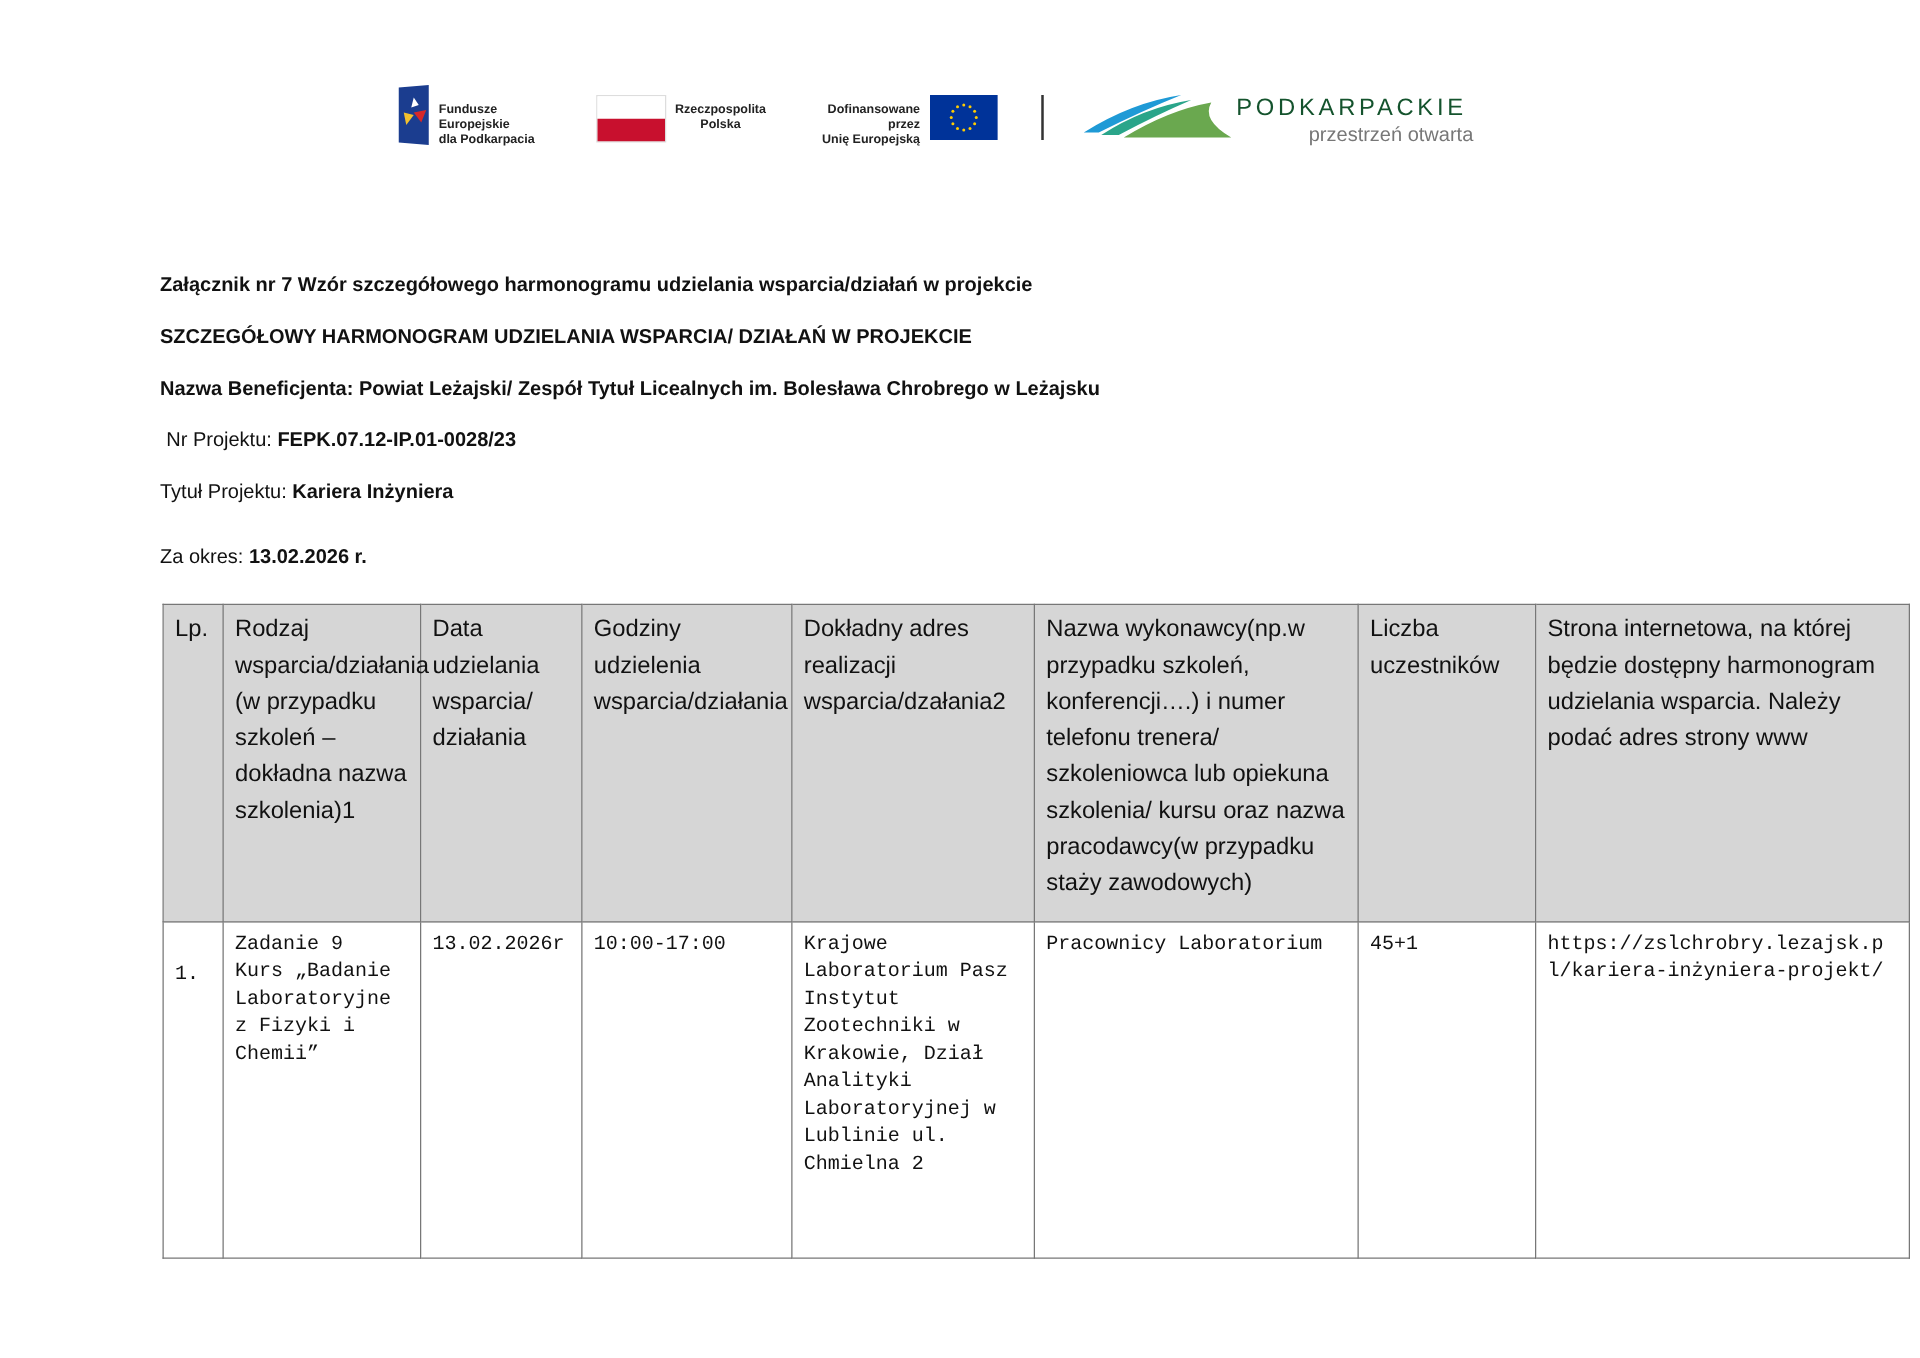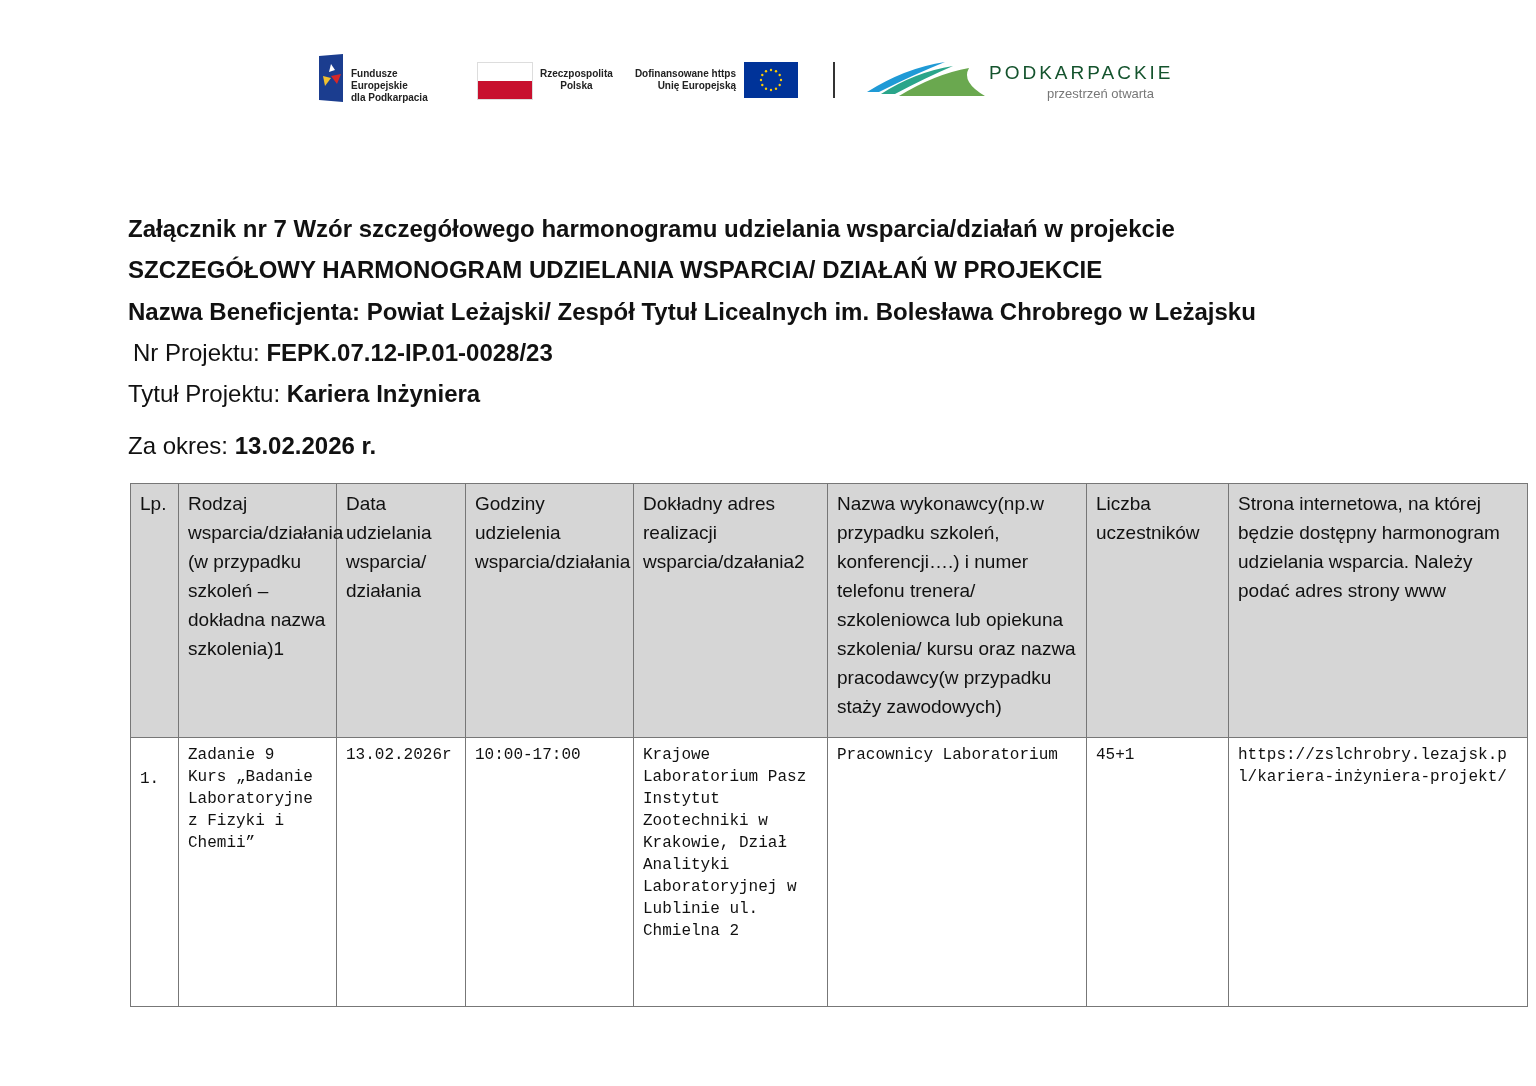--- a/index.html
+++ b/index.html
@@ -1,34 +1,34 @@
 <!DOCTYPE html>
 <html><head>
 <meta charset="utf-8">
 <style>
   html, body { margin: 0; padding: 0; }
   body {
     width: 1536px; height: 1086px; background: #ffffff; position: relative;
     font-family: "DejaVu Sans", sans-serif; color: #111111; overflow: hidden;
   }
-  .logo-bar { position: absolute; left: 305px; top: 48px; width: 880px; height: 66px; }
+  .logo-bar { position: absolute; left: 305px; top: 62px; width: 880px; height: 66px; }
   .eu-funds { position: absolute; left: 12px; top: 6px; width: 140px; height: 50px; }
   .eu-funds .mark { position: absolute; left: 0; top: 0; width: 28px; height: 48px; }
   .logo-text { position: absolute; font-size: 10px; line-height: 12px; color: #222; font-weight: bold; font-family: "Liberation Sans", sans-serif; }
   .flag { position: absolute; left: 172px; top: 14px; width: 54px; height: 36px; border: 1px solid #ddd; }
   .flag .w { height: 50%; background: #ffffff; }
   .flag .r { height: 50%; background: #c8102e; }
   .eu-flag { position: absolute; left: 439px; top: 14px; width: 54px; height: 36px; background: #003399; }
   .divider { position: absolute; left: 528px; top: 14px; width: 2px; height: 36px; background: #333; }
   .podk-mark { position: absolute; left: 560px; top: 10px; width: 120px; height: 40px; }
   .podk-title { position: absolute; left: 684px; top: 14px; font-size: 19px; letter-spacing: 3px; color: #14532d; font-family: "Liberation Sans", sans-serif; }
-  .podk-sub { position: absolute; left: 718px; top: 38px; font-size: 13px; color: #777; font-family: "Liberation Sans", sans-serif; padding-left: 24px; }
+  .podk-sub { position: absolute; left: 718px; top: 38px; font-size: 16px; color: #777; font-family: "Liberation Sans", sans-serif; padding-left: 24px; }
 
   .doc { position: absolute; left: 128px; top: 214px; width: 1400px; font-family: "Liberation Sans", sans-serif; }
-  .line { font-size: 24px; line-height: 22px; margin: 0; }
+  .line { font-size: 16px; line-height: 22px; margin: 0; }
   .b { font-weight: bold; }
   .l1 { position: absolute; top: 4px; }
   .l2 { position: absolute; top: 45px; }
   .l3 { position: absolute; top: 87px; }
   .l4 { position: absolute; top: 128px; left: 5px; }
   .l5 { position: absolute; top: 169px; }
   .l6 { position: absolute; top: 197px; margin-top: 24px; }
 
   table.sched {
     position: absolute; left: 130px; top: 462px; width: 1397px;
@@ -59,21 +59,21 @@
   </div>
   <div class="flag">
       <div class="w"></div>
       <div class="r"></div>
     </div>
   <div class="logo-text" style="left:235px; top:20px;text-align:center;">
     <div>Rzeczpospolita</div>
     <div>Polska</div>
   </div>
   <div class="logo-text" style="left:329px; top:20px; text-align:right; width:102px;">
-    <div>Dofinansowane https</div>
+    <div>Dofinansowane przez</div>
     <div>Unię Europejską</div>
   </div>
   <svg class="eu-flag" viewBox="0 0 54 36">
     <rect width="54" height="36" fill="#003399"></rect>
     <g fill="#ffcc00">
       <circle cx="27" cy="8" r="1.2"></circle>
         <circle cx="32" cy="9.3" r="1.2"></circle>
         <circle cx="35.7" cy="13" r="1.2"></circle>
       <circle cx="37" cy="18" r="1.2"></circle>
         <circle cx="35.7" cy="23" r="1.2"></circle>

